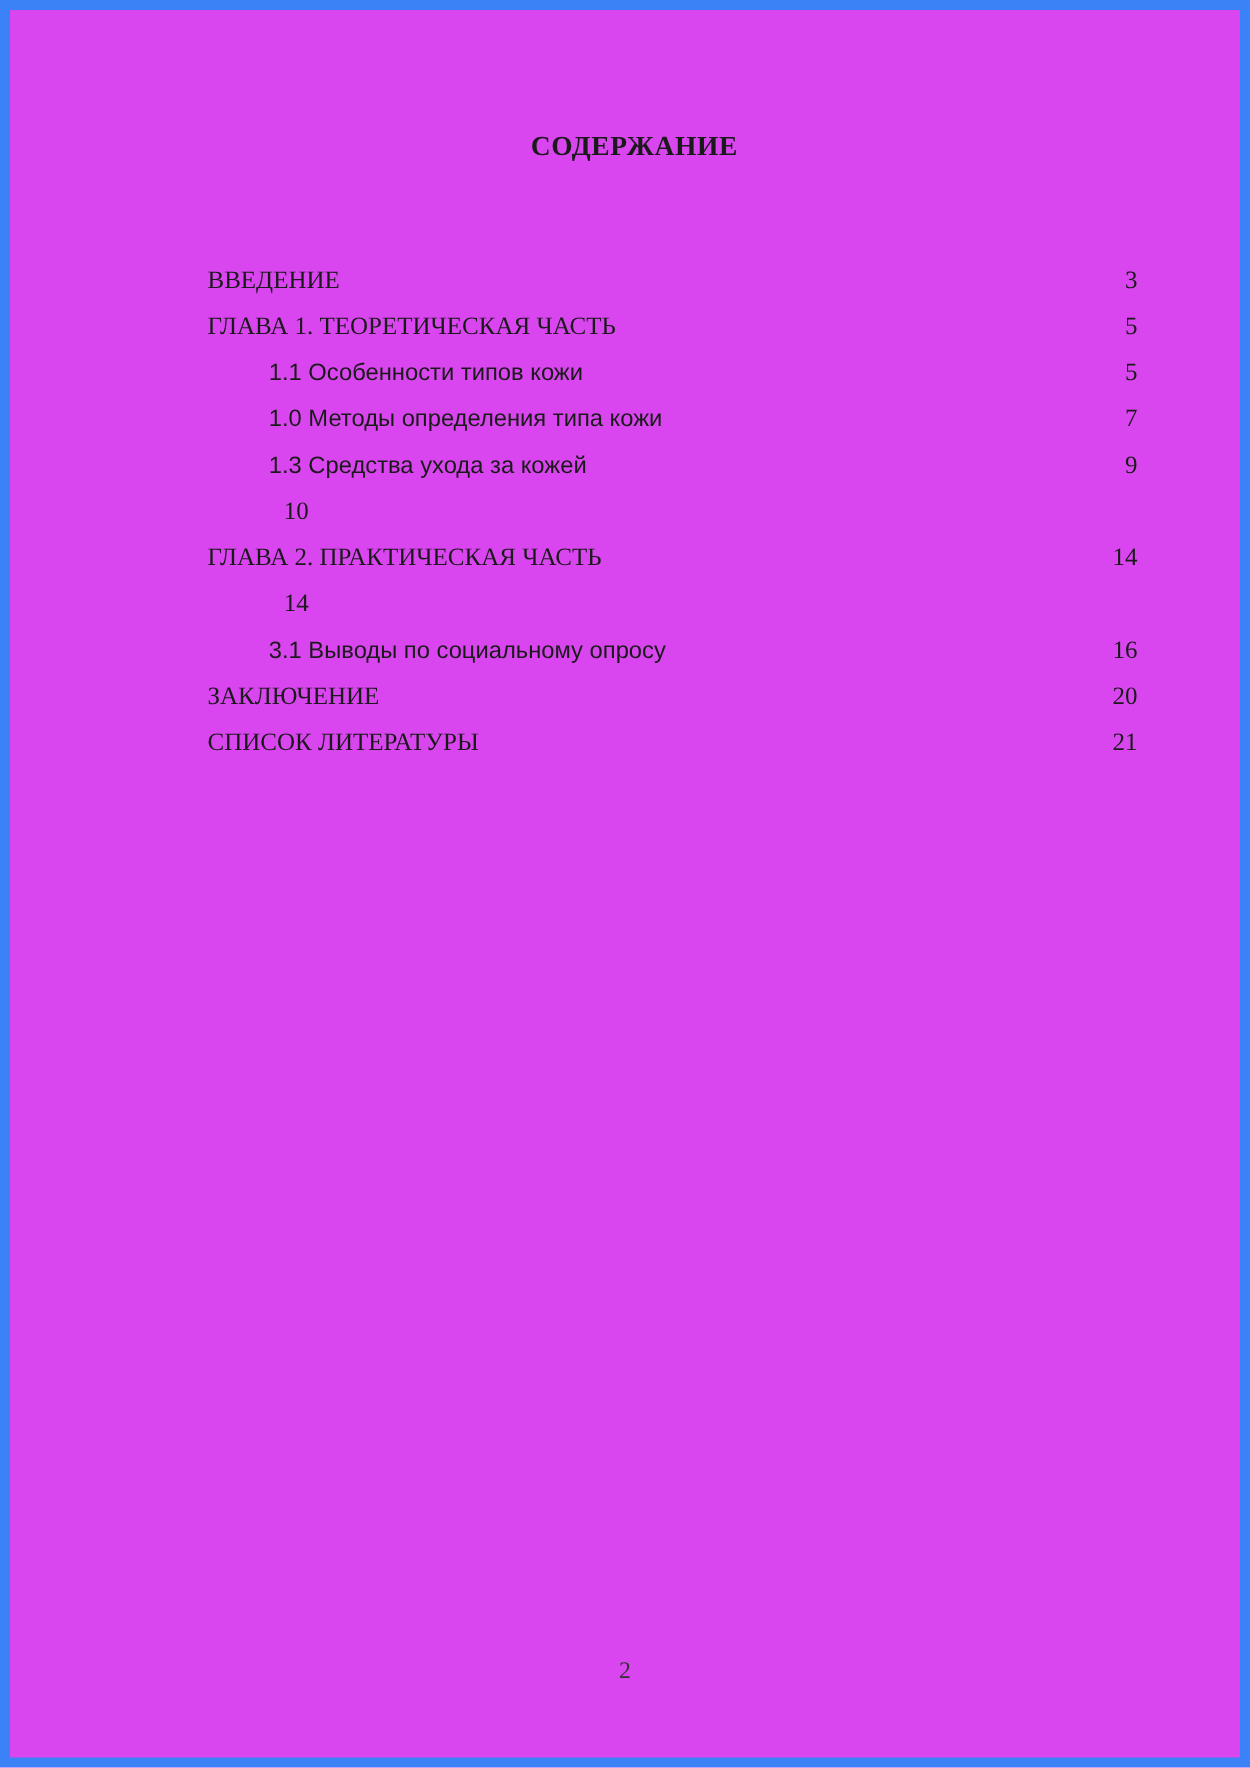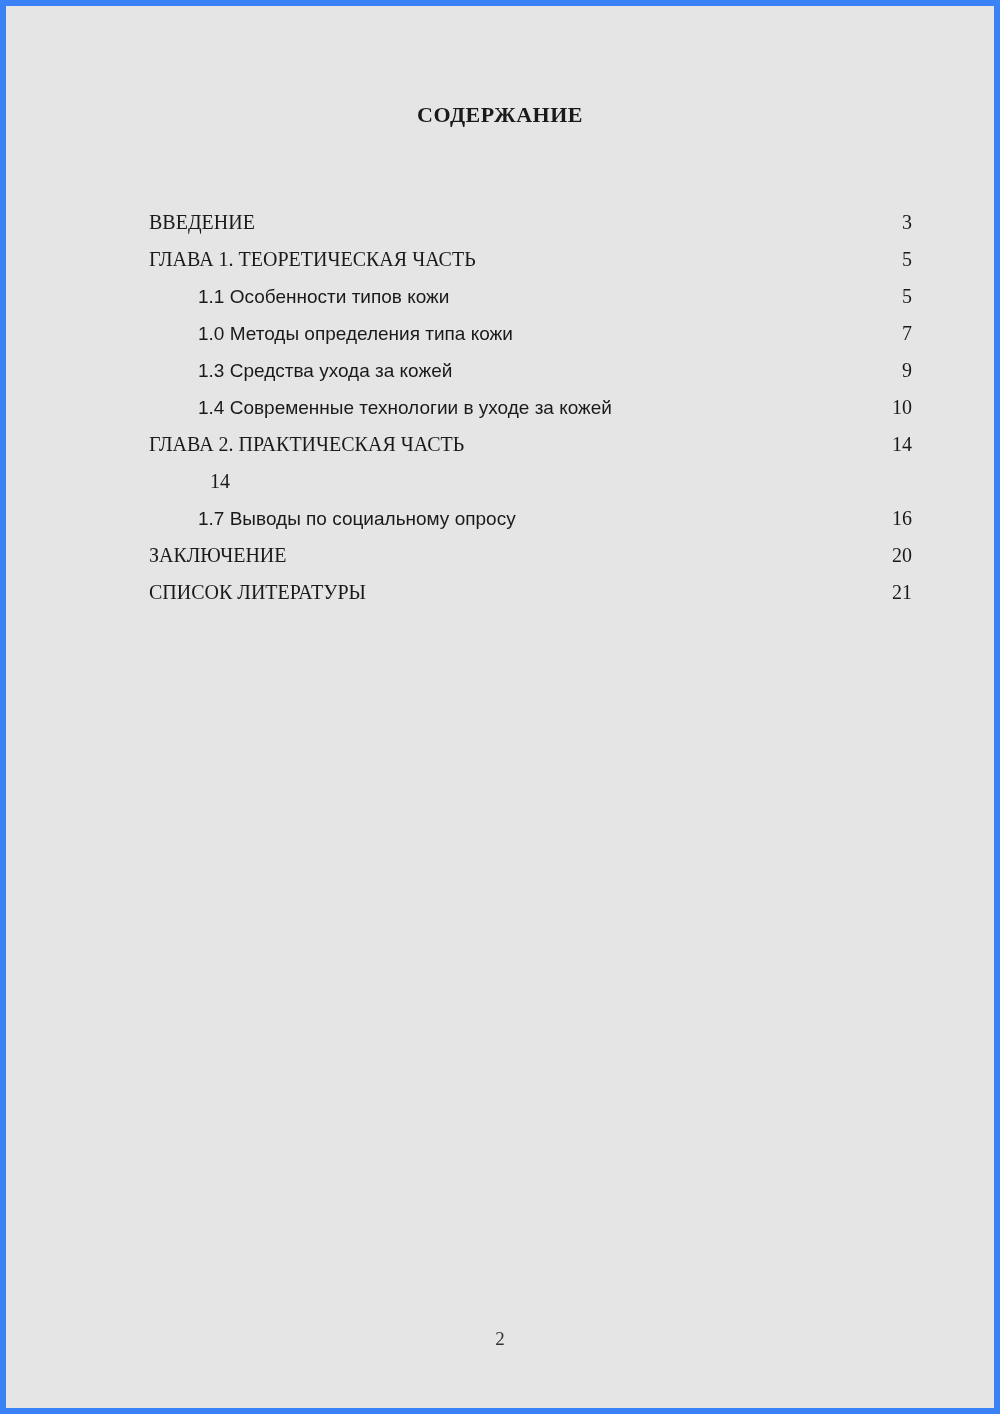--- a/index.html
+++ b/index.html
@@ -5,25 +5,26 @@
   html, body {
     margin: 0;
     padding: 0;
     background: #ffffff;
   }
   .page {
     position: relative;
     width: 1000px;
     height: 1414px;
     box-sizing: border-box;
-    background: #e5e5e5;
-    border: 6px solid #3b82f6;
+    background: #d946ef;
+    border: 8px solid #3b82f6;
     font-family: "Liberation Serif", serif;
     color: #1a1a1a;
     overflow: hidden;
+    padding-left: 15px;
   }
   .doc-title {
     margin: 0;
     padding-top: 96px;
     text-align: center;
     font-size: 22px;
     font-weight: bold;
     letter-spacing: 0.5px;
     font-family: "Liberation Serif", serif;
   }
@@ -90,32 +91,31 @@
   </div>
       <div class="toc-row level-2">
     <span class="label">1.0 Методы определения типа кожи</span>
     <span class="pagenum">7</span>
   </div>
       <div class="toc-row level-2">
     <span class="label">1.3 Средства ухода за кожей</span>
     <span class="pagenum">9</span>
   </div>
       <div class="toc-row level-2">
-    <span class="label">1.4 Современные технологии в уходе за кожей</span>
     <span class="pagenum">10</span>
   </div>
       <div class="toc-row level-1">
     <span class="label">ГЛАВА 2. ПРАКТИЧЕСКАЯ ЧАСТЬ</span>
     <span class="pagenum">14</span>
   </div>
       <div class="toc-row level-2">
     <span class="pagenum">14</span>
   </div>
       <div class="toc-row level-2">
-    <span class="label">1.7 Выводы по социальному опросу</span>
+    <span class="label">3.1 Выводы по социальному опросу</span>
     <span class="pagenum">16</span>
   </div>
       <div class="toc-row level-1">
     <span class="label">ЗАКЛЮЧЕНИЕ</span>
     <span class="pagenum">20</span>
   </div>
       <div class="toc-row level-1">
     <span class="label">СПИСОК ЛИТЕРАТУРЫ</span>
     <span class="pagenum">21</span>
   </div>

